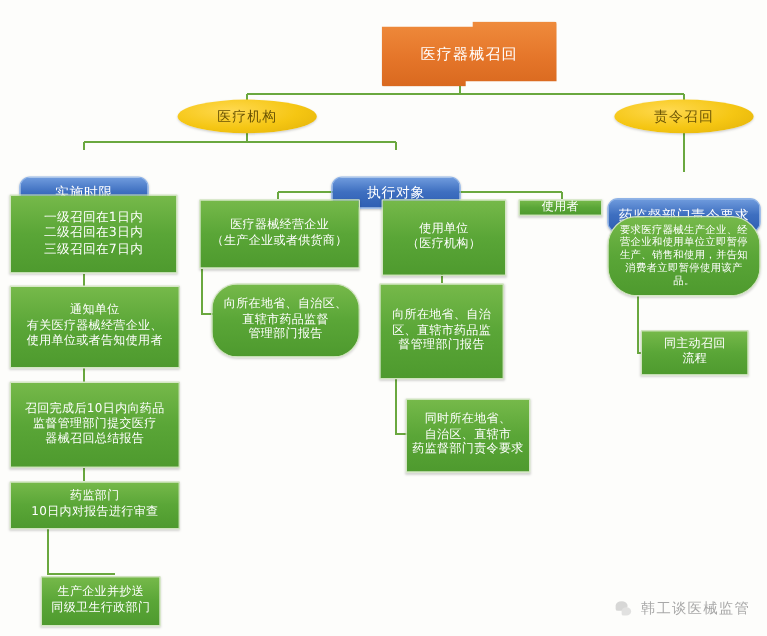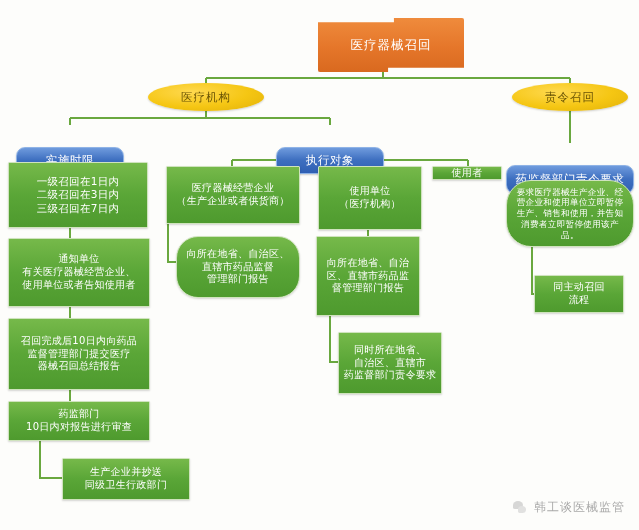--- a/index.html
+++ b/index.html
@@ -183,21 +183,21 @@
 有关医疗器械经营企业、
 使用单位或者告知使用者</div>
 
   <div class="node green small" style="left:8px; top:318px; width:142px; height:72px;">召回完成后10日内向药品
 监督管理部门提交医疗
 器械召回总结报告</div>
 
   <div class="node green small" style="left:8px; top:401px; width:142px; height:40px;">药监部门
 10日内对报告进行审查</div>
 
-  <div class="node green small" style="left:34px; top:458px; width:128px; height:42px;margin-left:28px;">生产企业并抄送
+  <div class="node green small" style="left:34px; top:480px; width:100px; height:42px;">生产企业并抄送
 同级卫生行政部门</div>
 
   <div class="node green small" style="left:166px; top:166px; width:134px; height:58px;">医疗器械经营企业
 （生产企业或者供货商）</div>
 
   <div class="node green small" style="left:176px; top:236px; width:124px; height:62px;border-radius:22px;">向所在地省、自治区、
 直辖市药品监督
 管理部门报告</div>
 
   <div class="node green small" style="left:318px; top:166px; width:104px; height:64px;">使用单位

